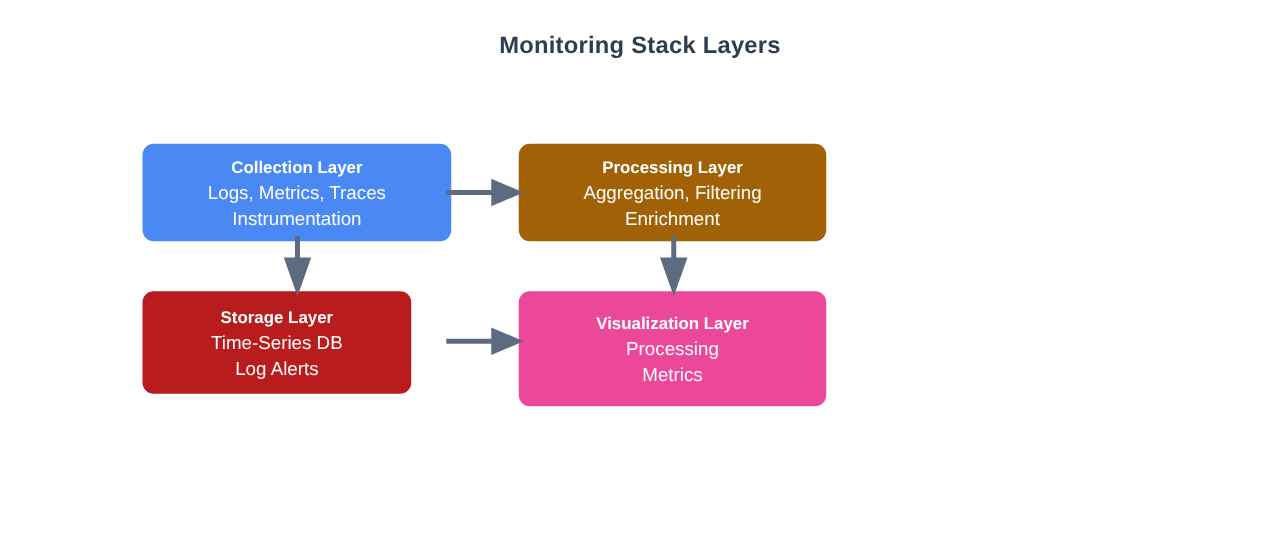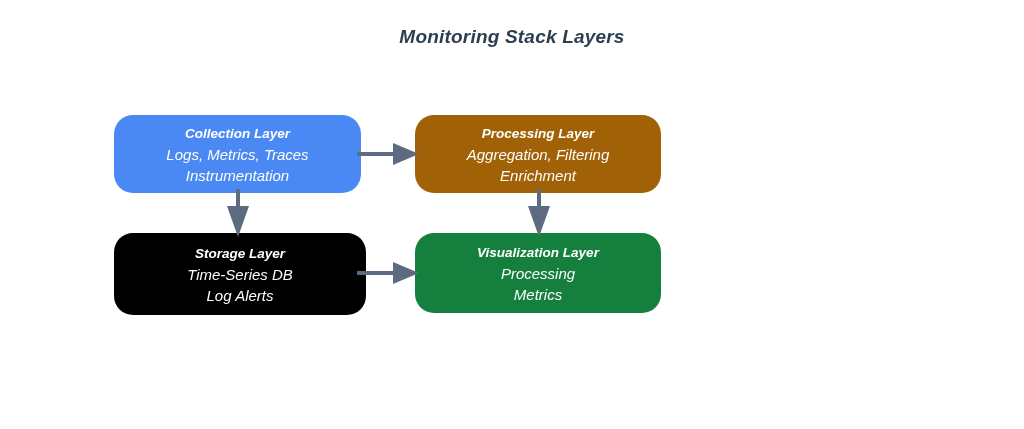--- a/index.html
+++ b/index.html
@@ -10,36 +10,35 @@
     width: 1024px;
     height: 429px;
     background: #ffffff;
     font-family: "Liberation Sans", sans-serif;
     overflow: hidden;
   }
   #canvas {
     position: relative;
     width: 1024px;
     height: 429px;
-    font-style: italic;
   }
   #diagram-title {
     position: absolute;
     left: 0;
     top: 26px;
     width: 1024px;
     text-align: center;
     font-size: 19px;
     font-weight: bold;
     color: #2c3e50;
     letter-spacing: 0.2px;
   }
   .node {
     position: absolute;
-    border-radius: 19px;
+    border-radius: 9px;
     display: flex;
     flex-direction: column;
     align-items: center;
     justify-content: center;
     box-sizing: border-box;
     color: #ffffff;
   }
   .node-title {
     font-size: 13.5px;
     font-weight: bold;
@@ -64,30 +63,30 @@
   #node-processing {
     left: 415px;
     top: 115px;
     width: 246px;
     height: 78px;
     background: #a16207;
   }
   #node-storage {
     left: 114px;
     top: 233px;
-    width: 252px;
+    width: 215px;
     height: 82px;
-    background: #000000;
+    background: #b91c1c;
   }
   #node-visualization {
     left: 415px;
     top: 233px;
     width: 246px;
-    height: 80px;
-    background: #15803d;
+    height: 92px;
+    background: #ec4899;
   }
   .connector {
     position: absolute;
   }
   #edge-collection-processing {
     left: 355px;
     top: 140px;
     width: 66px;
     height: 28px;
   }

